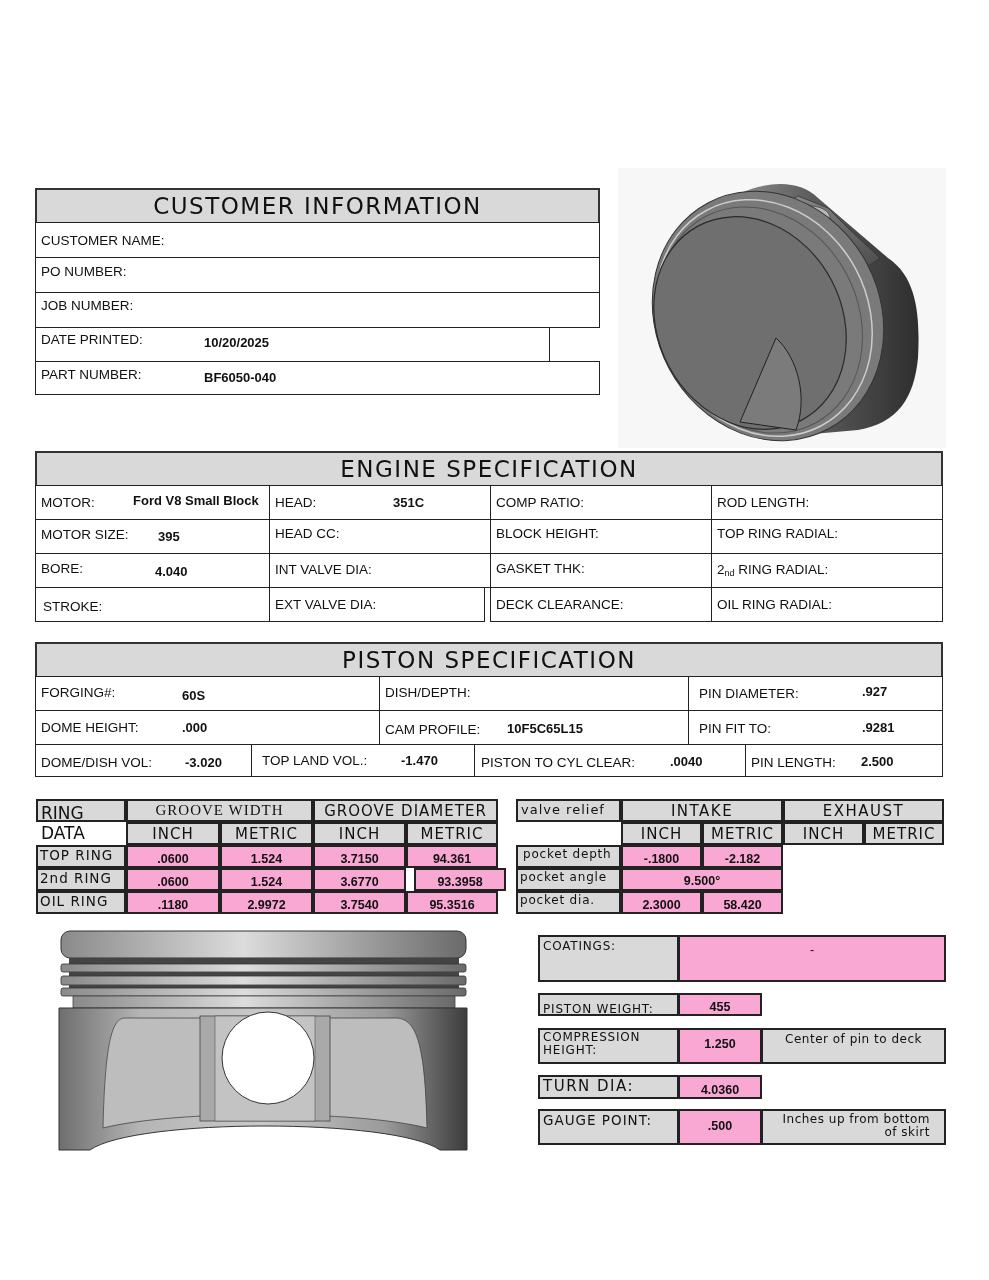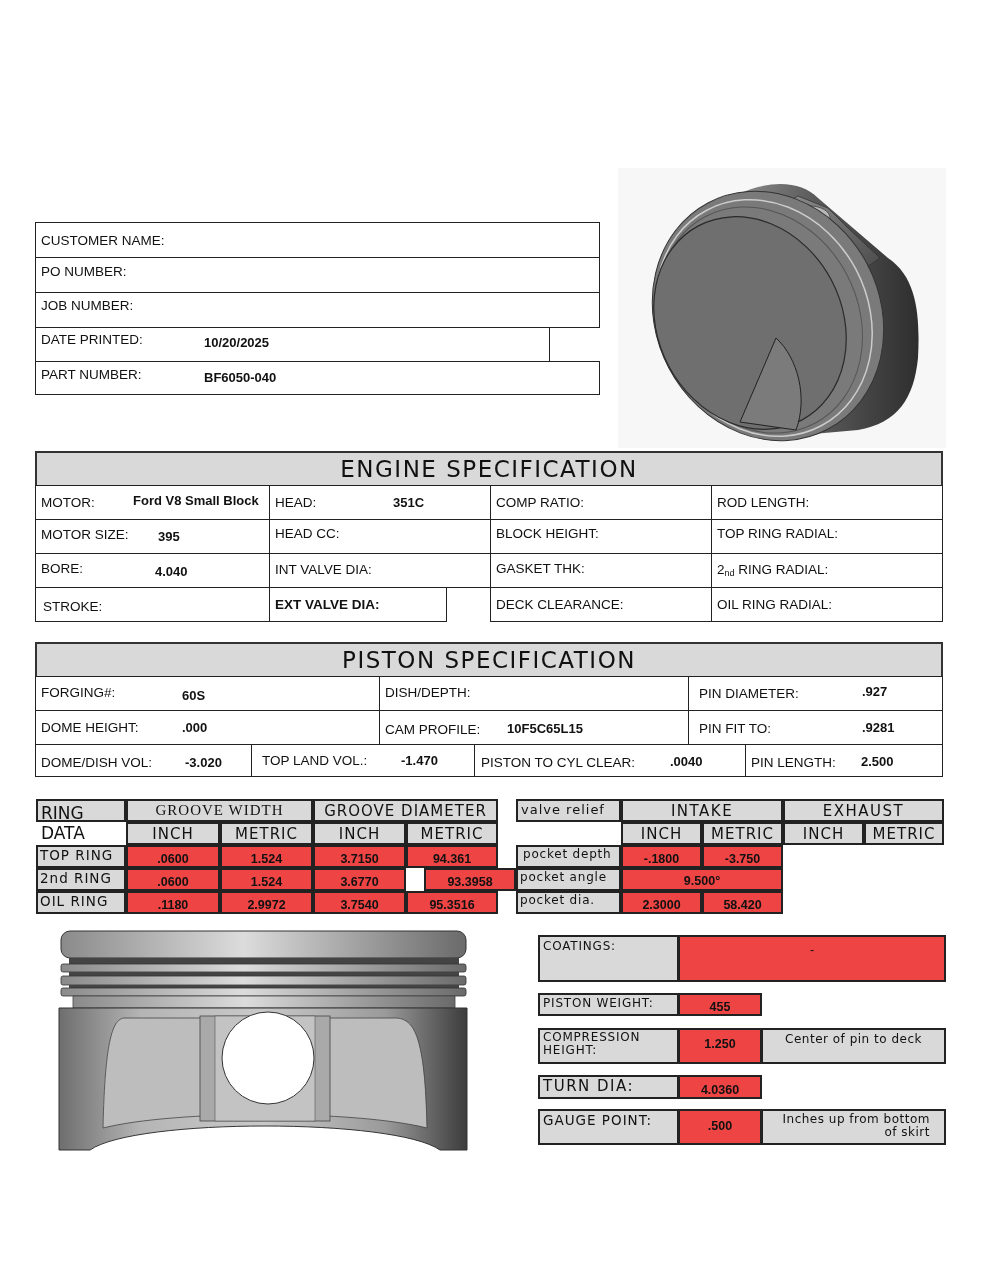--- a/index.html
+++ b/index.html
@@ -6,29 +6,30 @@
   body { width: 989px; height: 1280px; position: relative; overflow: hidden;
          font-family: "Liberation Sans", "DejaVu Sans", sans-serif; color: #111; }
   .abs { position: absolute; box-sizing: border-box; }
   .hdr { background: #d9d9d9; border: 2px solid #333; text-align: center;
          font-family: "DejaVu Sans", sans-serif; letter-spacing: 1.5px; color: #111; }
   .cell { position: absolute; box-sizing: border-box; border: 1.5px solid #222; background: #fff; }
   .lbl { position: absolute; font-size: 13.5px; font-family: "Liberation Sans", sans-serif; white-space: nowrap; }
   .val { position: absolute; font-size: 13px; font-weight: bold; white-space: nowrap; font-family: "Liberation Sans", sans-serif; }
   .gcell { position: absolute; box-sizing: border-box; border: 2px solid #222; background: #d9d9d9;
            font-family: "DejaVu Sans", sans-serif; color: #111; }
-  .wcell { position: absolute; box-sizing: border-box; border: 2px solid #222; background: #ef4444;
+  .wcell { position: absolute; box-sizing: border-box; border: 2px solid #222; background: #f9a8d4;
            font-family: "Liberation Sans", sans-serif; font-weight: bold; font-size: 12.5px; text-align: center; }
   .ctr { display: flex; align-items: center; justify-content: center; }
   sub.nd { font-size: 9px; vertical-align: baseline; position: relative; top: 2px; }
 </style>
 </head>
 <body>
 
 <div class="abs" style="left:35px;top:188px;width:565px;height:207px;">
+  <div class="abs hdr" style="left:0;top:0;width:565px;height:36px;font-size:23px;line-height:32px;">CUSTOMER INFORMATION</div>
   <div class="cell" style="left:0;top:34px;width:565px;height:36px;">
     <span class="lbl" style="left:5px;top:10px;">CUSTOMER NAME:</span>
     <span class="val" style="left:168px;top:11px;"></span>
   </div>
   <div class="cell" style="left:0;top:69px;width:565px;height:36px;">
     <span class="lbl" style="left:5px;top:6px;">PO NUMBER:</span>
     <span class="val" style="left:168px;top:6px;"></span>
   </div>
   <div class="cell" style="left:0;top:104px;width:565px;height:36px;">
     <span class="lbl" style="left:5px;top:5px;">JOB NUMBER:</span>
@@ -96,21 +97,21 @@
   <div class="cell" style="left:234px;top:34px;width:222px;height:35px;">
     <span class="lbl" style="left:5px;top:9px;">HEAD:</span>
     <span class="val" style="left:123px;top:9px;">351C</span>
   </div>
   <div class="cell" style="left:234px;top:68px;width:222px;height:35px;">
     <span class="lbl" style="left:5px;top:6px;">HEAD CC:</span>
   </div>
   <div class="cell" style="left:234px;top:102px;width:222px;height:35px;">
     <span class="lbl" style="left:5px;top:8px;">INT VALVE DIA:</span>
   </div>
-  <div class="cell" style="left:234px;top:136px;width:178px;height:35px;font-weight:bold;">
+  <div class="cell" style="left:234px;top:136px;width:216px;height:35px;">
     <span class="lbl" style="left:5px;top:9px;">EXT VALVE DIA:</span>
   </div>
 
   <div class="cell" style="left:455px;top:34px;width:222px;height:35px;">
     <span class="lbl" style="left:5px;top:9px;">COMP RATIO:</span>
   </div>
   <div class="cell" style="left:455px;top:68px;width:222px;height:35px;">
     <span class="lbl" style="left:5px;top:6px;">BLOCK HEIGHT:</span>
   </div>
   <div class="cell" style="left:455px;top:102px;width:222px;height:35px;">
@@ -193,42 +194,42 @@
   <div class="gcell" style="left:0;top:46px;width:90px;height:23px;font-size:13.5px;letter-spacing:1px;padding:0 2px;">TOP RING</div>
   <div class="wcell ctr" style="left:90px;top:46px;width:94px;height:23px;padding-top:4px;">.0600</div>
   <div class="wcell ctr" style="left:184px;top:46px;width:93px;height:23px;padding-top:4px;">1.524</div>
   <div class="wcell ctr" style="left:277px;top:46px;width:93px;height:23px;padding-top:4px;">3.7150</div>
   <div class="wcell ctr" style="left:370px;top:46px;width:92px;height:23px;padding-top:4px;">94.361</div>
 
   <div class="gcell" style="left:0;top:69px;width:90px;height:23px;font-size:13.5px;letter-spacing:1px;padding:0 2px;">2nd RING</div>
   <div class="wcell ctr" style="left:90px;top:69px;width:94px;height:23px;padding-top:4px;">.0600</div>
   <div class="wcell ctr" style="left:184px;top:69px;width:93px;height:23px;padding-top:4px;">1.524</div>
   <div class="wcell ctr" style="left:277px;top:69px;width:93px;height:23px;padding-top:4px;">3.6770</div>
-  <div class="wcell ctr" style="left:388px;top:69px;width:92px;height:23px;padding-top:4px;">93.3958</div>
+  <div class="wcell ctr" style="left:378px;top:69px;width:92px;height:23px;padding-top:4px;">93.3958</div>
 
   <div class="gcell" style="left:0;top:92px;width:90px;height:23px;font-size:13.5px;letter-spacing:1px;padding:0 2px;">OIL RING</div>
   <div class="wcell ctr" style="left:90px;top:92px;width:94px;height:23px;padding-top:4px;">.1180</div>
   <div class="wcell ctr" style="left:184px;top:92px;width:93px;height:23px;padding-top:4px;">2.9972</div>
   <div class="wcell ctr" style="left:277px;top:92px;width:93px;height:23px;padding-top:4px;">3.7540</div>
   <div class="wcell ctr" style="left:370px;top:92px;width:92px;height:23px;padding-top:4px;">95.3516</div>
 </div>
 
 <div class="abs" style="left:516px;top:799px;width:429px;height:116px;">
   <div class="gcell" style="left:0;top:0;width:105px;height:23px;font-size:13px;letter-spacing:1px;padding:1px 3px;">valve relief</div>
   <div class="gcell ctr" style="left:105px;top:0;width:162px;height:23px;font-size:15px;letter-spacing:1.5px;">INTAKE</div>
   <div class="gcell ctr" style="left:267px;top:0;width:161px;height:23px;font-size:15px;letter-spacing:1.5px;">EXHAUST</div>
 
   <div class="gcell ctr" style="left:105px;top:23px;width:81px;height:23px;font-size:15px;letter-spacing:1px;">INCH</div>
   <div class="gcell ctr" style="left:186px;top:23px;width:81px;height:23px;font-size:15px;letter-spacing:1px;">METRIC</div>
   <div class="gcell ctr" style="left:267px;top:23px;width:81px;height:23px;font-size:15px;letter-spacing:1px;">INCH</div>
   <div class="gcell ctr" style="left:348px;top:23px;width:80px;height:23px;font-size:15px;letter-spacing:1px;">METRIC</div>
 
   <div class="gcell" style="left:0;top:46px;width:105px;height:23px;font-size:12px;letter-spacing:0.8px;padding:0 5px;">pocket depth</div>
   <div class="wcell ctr" style="left:105px;top:46px;width:81px;height:23px;padding-top:4px;">-.1800</div>
-  <div class="wcell ctr" style="left:186px;top:46px;width:81px;height:23px;padding-top:4px;">-3.750</div>
+  <div class="wcell ctr" style="left:186px;top:46px;width:81px;height:23px;padding-top:4px;">-2.182</div>
 
   <div class="gcell" style="left:0;top:69px;width:105px;height:23px;font-size:12px;letter-spacing:0.8px;padding:0 2px;">pocket angle</div>
   <div class="wcell ctr" style="left:105px;top:69px;width:162px;height:23px;padding-top:2px;">9.500°</div>
 
   <div class="gcell" style="left:0;top:92px;width:105px;height:23px;font-size:12px;letter-spacing:0.8px;padding:0 2px;">pocket dia.</div>
   <div class="wcell ctr" style="left:105px;top:92px;width:81px;height:23px;padding-top:4px;">2.3000</div>
   <div class="wcell ctr" style="left:186px;top:92px;width:81px;height:23px;padding-top:4px;">58.420</div>
 </div>
 
 <div class="abs" style="left:55px;top:928px;width:415px;height:230px;">
@@ -269,21 +270,21 @@
 
     <path d="M30 228 C80 190 340 190 390 228 Z" fill="#ffffff"></path>
   </svg>
 </div>
 
 <div class="abs" style="left:538px;top:935px;width:409px;height:212px;">
 
   <div class="gcell" style="left:0;top:0;width:141px;height:47px;font-size:12px;letter-spacing:0.8px;padding:2px 3px;">COATINGS:</div>
   <div class="wcell" style="left:140px;top:0;width:268px;height:47px;font-weight:normal;padding-top:6px;">-</div>
 
-  <div class="gcell" style="left:0;top:58px;width:141px;height:23px;font-size:12px;letter-spacing:0.8px;padding:1px 3px;">PISTON WEIGHT:</div>
+  <div class="gcell" style="left:0;top:58px;width:141px;height:23px;font-size:12px;letter-spacing:0.8px;padding:7px 3px;">PISTON WEIGHT:</div>
   <div class="wcell ctr" style="left:140px;top:58px;width:84px;height:23px;padding-top:5px;">455</div>
 
   <div class="gcell" style="left:0;top:93px;width:141px;height:36px;font-size:12px;letter-spacing:0.8px;padding:1px 3px;line-height:13px;">COMPRESSION HEIGHT:</div>
   <div class="wcell ctr" style="left:140px;top:93px;width:84px;height:36px;padding-bottom:4px;">1.250</div>
   <div class="gcell" style="left:223px;top:93px;width:185px;height:36px;font-size:12px;letter-spacing:0.5px;text-align:center;padding-top:2px;">Center of pin to deck</div>
 
   <div class="gcell" style="left:0;top:140px;width:141px;height:24px;font-size:15px;letter-spacing:1.5px;padding:0 3px;">TURN DIA:</div>
   <div class="wcell ctr" style="left:140px;top:140px;width:84px;height:24px;padding-top:5px;">4.0360</div>
 
   <div class="gcell" style="left:0;top:174px;width:141px;height:36px;font-size:13.5px;letter-spacing:1px;padding:1px 3px;">GAUGE POINT:</div>

